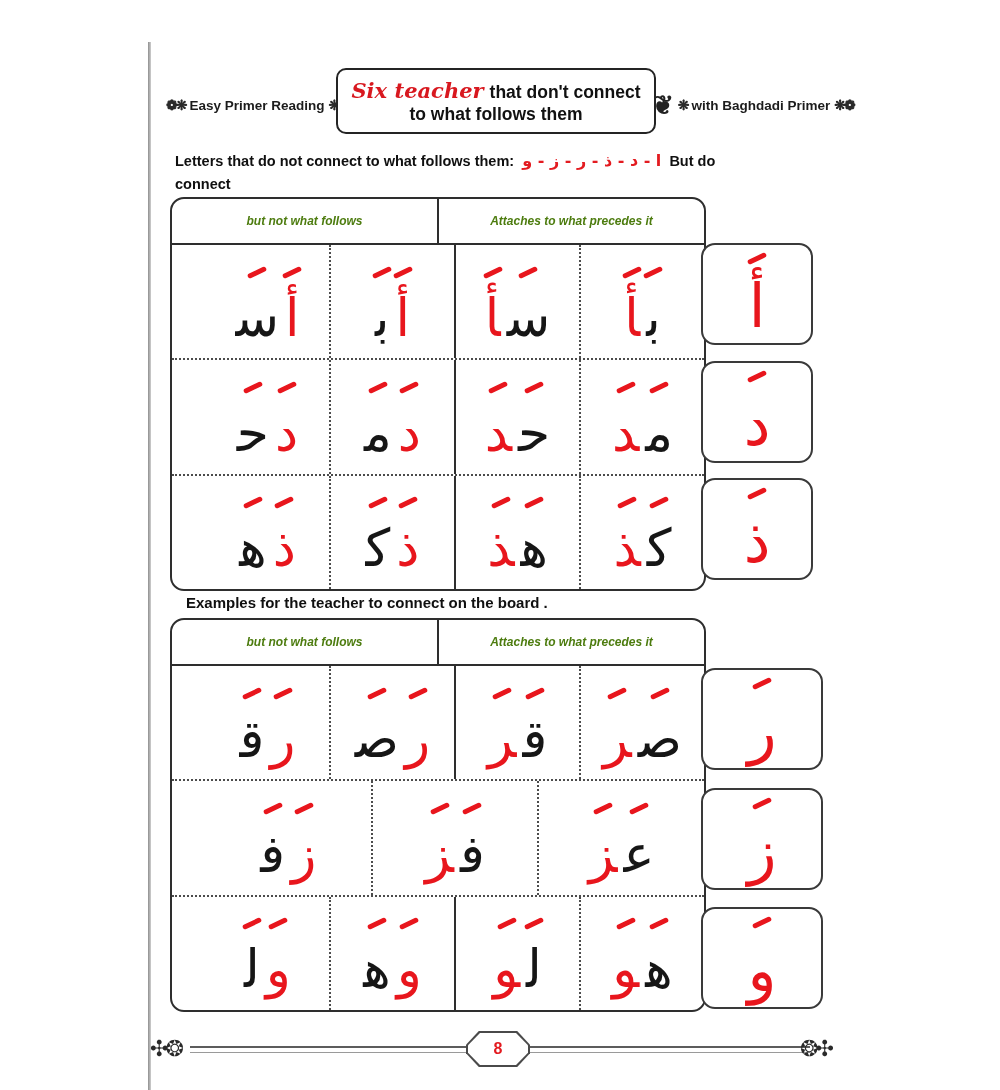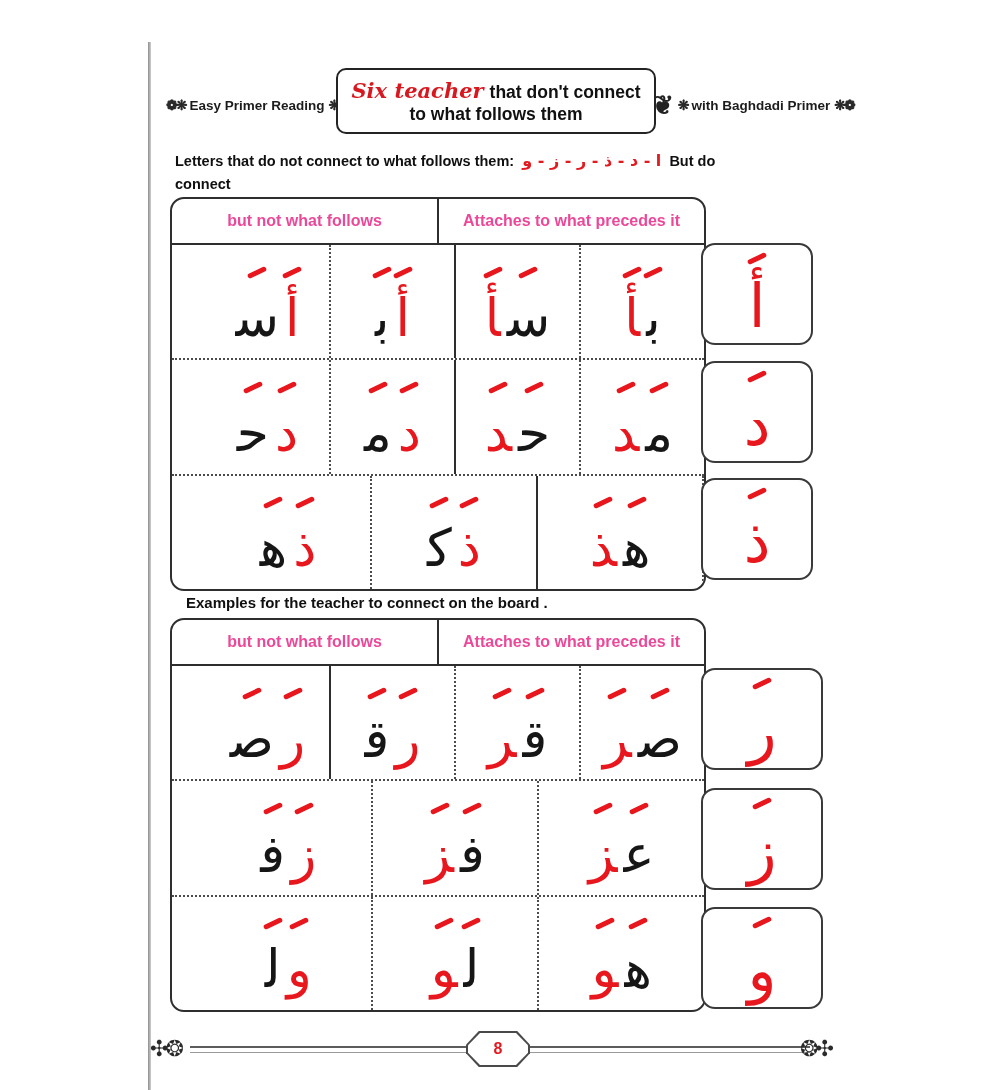--- a/index.html
+++ b/index.html
@@ -28,22 +28,22 @@
          color:#101010;line-height:23px;}
   .ar-red{color:#e31b20;font-family:"DejaVu Sans",sans-serif;font-size:16px;font-weight:bold;
           padding:0 4px;}
 
   
   .tblock{position:absolute;left:170px;width:536px;height:394px;z-index:1;}
   .t0{top:197px;} .t1{top:618px;}
   .tbl{width:100%;height:100%;border:2.5px solid #2e2e2e;border-radius:14px;overflow:hidden;
        display:flex;flex-direction:column;background:#fff;box-sizing:border-box;}
   .tb-head{display:flex;height:44px;border-bottom:2.5px solid #2e2e2e;flex:none;}
-  .th{flex:1;display:flex;align-items:center;justify-content:center;font-size:16px;
-      font-weight:bold;color:#ec4899;}
+  .th{flex:1;display:flex;align-items:center;justify-content:center;font-size:12px;
+      font-weight:bold;color:#4d7c0f;font-style:italic;}
   .th + .th{border-left:2.5px solid #2e2e2e;text-align:center;}
   .tb-body{flex:1;display:flex;flex-direction:column;}
   .tb-row{flex:1;display:flex;padding-left:34px;}
   .tb-row + .tb-row{border-top:2px dotted #4c4c4c;}
   .tb-cell{flex:1;display:flex;align-items:center;justify-content:center;overflow:hidden;}
   .tb-cell.c0,.tb-cell.c2{border-right:2px dotted #4c4c4c;}
   .tb-cell.c1{border-right:2.5px solid #2e2e2e;}
 
   .word{direction:rtl;text-align:center;font-family:"DejaVu Sans",sans-serif;
         font-size:52px;line-height:1;white-space:nowrap;}
@@ -152,20 +152,23 @@
           <div class="tb-row">
             <div class="tb-cell c0">
               <div class="word" dir="rtl" title="ذَهَ"><div class="lt" style="display: inline-block;"><div class="fm"></div><div class="gl" style="display: inline; color: rgb(232, 22, 29);">ذ</div></div><div class="lt" style="display: inline-block;"><div class="fm"></div><div class="gl" style="display: inline; color: rgb(22, 22, 22);">ه‍</div></div></div>
             </div>
             <div class="tb-cell c1">
               <div class="word" dir="rtl" title="ذَكَ"><div class="lt" style="display: inline-block;"><div class="fm"></div><div class="gl" style="display: inline; color: rgb(232, 22, 29);">ذ</div></div><div class="lt" style="display: inline-block;"><div class="fm"></div><div class="gl" style="display: inline; color: rgb(22, 22, 22);">ك‍</div></div></div>
             </div>
             <div class="tb-cell c2">
               <div class="word" dir="rtl" title="هَذَ"><div class="lt" style="display: inline-block;"><div class="fm"></div><div class="gl" style="display: inline; color: rgb(22, 22, 22);">ه‍</div></div><div class="lt" style="display: inline-block;"><div class="fm"></div><div class="gl" style="display: inline; color: rgb(232, 22, 29);">‍ذ</div></div></div>
             </div>
+            <div class="tb-cell c3">
+              <div class="word" dir="rtl" title="كَذَ"><div class="lt" style="display: inline-block;"><div class="fm"></div><div class="gl" style="display: inline; color: rgb(22, 22, 22);">ك‍</div></div><div class="lt" style="display: inline-block;"><div class="fm"></div><div class="gl" style="display: inline; color: rgb(232, 22, 29);">‍ذ</div></div></div>
+            </div>
           </div>
         </div>
     </div>
   </section>
   <div class="tabs s0">
       <div class="tab">
         <div class="word" dir="rtl" title="أَ"><div class="lt" style="display: inline-block;"><div class="fm"></div><div class="gl" style="display: inline; color: rgb(232, 22, 29);">أ</div></div></div>
       </div>
       <div class="tab">
         <div class="word" dir="rtl" title="دَ"><div class="lt" style="display: inline-block;"><div class="fm"></div><div class="gl" style="display: inline; color: rgb(232, 22, 29);">د</div></div></div>
@@ -178,26 +181,26 @@
   <div class="note">Examples for the teacher to connect on the board .</div>
 
   <section class="tblock t1">
     <div class="tbl">
       <div class="tb-head">
         <div class="th">but not what follows</div>
         <div class="th">Attaches to what precedes it</div>
       </div>
       <div class="tb-body">
           <div class="tb-row">
+            <div class="tb-cell c0">
+              <div class="word" dir="rtl" title="رَقَ"><div class="lt" style="display: inline-block;"><div class="fm"></div><div class="gl" style="display: inline; color: rgb(232, 22, 29);">ر</div></div><div class="lt" style="display: inline-block;"><div class="fm"></div><div class="gl" style="display: inline; color: rgb(22, 22, 22);">ق‍</div></div></div>
+            </div>
             <div class="tb-cell c1">
               <div class="word" dir="rtl" title="رَصَ"><div class="lt" style="display: inline-block;"><div class="fm"></div><div class="gl" style="display: inline; color: rgb(232, 22, 29);">ر</div></div><div class="lt" style="display: inline-block;"><div class="fm"></div><div class="gl" style="display: inline; color: rgb(22, 22, 22);">ص‍</div></div></div>
             </div>
-            <div class="tb-cell c0">
-              <div class="word" dir="rtl" title="رَقَ"><div class="lt" style="display: inline-block;"><div class="fm"></div><div class="gl" style="display: inline; color: rgb(232, 22, 29);">ر</div></div><div class="lt" style="display: inline-block;"><div class="fm"></div><div class="gl" style="display: inline; color: rgb(22, 22, 22);">ق‍</div></div></div>
-            </div>
             <div class="tb-cell c2">
               <div class="word" dir="rtl" title="قَرَ"><div class="lt" style="display: inline-block;"><div class="fm"></div><div class="gl" style="display: inline; color: rgb(22, 22, 22);">ق‍</div></div><div class="lt" style="display: inline-block;"><div class="fm"></div><div class="gl" style="display: inline; color: rgb(232, 22, 29);">‍ر</div></div></div>
             </div>
             <div class="tb-cell c3">
               <div class="word" dir="rtl" title="صَرَ"><div class="lt" style="display: inline-block;"><div class="fm"></div><div class="gl" style="display: inline; color: rgb(22, 22, 22);">ص‍</div></div><div class="lt" style="display: inline-block;"><div class="fm"></div><div class="gl" style="display: inline; color: rgb(232, 22, 29);">‍ر</div></div></div>
             </div>
           </div>
           <div class="tb-row">
             <div class="tb-cell c0">
               <div class="word" dir="rtl" title="زَفَ"><div class="lt" style="display: inline-block;"><div class="fm"></div><div class="gl" style="display: inline; color: rgb(232, 22, 29);">ز</div></div><div class="lt" style="display: inline-block;"><div class="fm"></div><div class="gl" style="display: inline; color: rgb(22, 22, 22);">ف‍</div></div></div>
@@ -205,20 +208,23 @@
             <div class="tb-cell c2">
               <div class="word" dir="rtl" title="فَزَ"><div class="lt" style="display: inline-block;"><div class="fm"></div><div class="gl" style="display: inline; color: rgb(22, 22, 22);">ف‍</div></div><div class="lt" style="display: inline-block;"><div class="fm"></div><div class="gl" style="display: inline; color: rgb(232, 22, 29);">‍ز</div></div></div>
             </div>
             <div class="tb-cell c3">
               <div class="word" dir="rtl" title="عَزَ"><div class="lt" style="display: inline-block;"><div class="fm"></div><div class="gl" style="display: inline; color: rgb(22, 22, 22);">ع‍</div></div><div class="lt" style="display: inline-block;"><div class="fm"></div><div class="gl" style="display: inline; color: rgb(232, 22, 29);">‍ز</div></div></div>
             </div>
           </div>
           <div class="tb-row">
             <div class="tb-cell c0">
               <div class="word" dir="rtl" title="وَلَ"><div class="lt" style="display: inline-block;"><div class="fm"></div><div class="gl" style="display: inline; color: rgb(232, 22, 29);">و</div></div><div class="lt" style="display: inline-block;"><div class="fm"></div><div class="gl" style="display: inline; color: rgb(22, 22, 22);">ل‍</div></div></div>
+            </div>
+            <div class="tb-cell c1">
+              <div class="word" dir="rtl" title="وَهَ"><div class="lt" style="display: inline-block;"><div class="fm"></div><div class="gl" style="display: inline; color: rgb(232, 22, 29);">و</div></div><div class="lt" style="display: inline-block;"><div class="fm"></div><div class="gl" style="display: inline; color: rgb(22, 22, 22);">ه‍</div></div></div>
             </div>
             <div class="tb-cell c2">
               <div class="word" dir="rtl" title="لَوَ"><div class="lt" style="display: inline-block;"><div class="fm"></div><div class="gl" style="display: inline; color: rgb(22, 22, 22);">ل‍</div></div><div class="lt" style="display: inline-block;"><div class="fm"></div><div class="gl" style="display: inline; color: rgb(232, 22, 29);">‍و</div></div></div>
             </div>
             <div class="tb-cell c3">
               <div class="word" dir="rtl" title="هَوَ"><div class="lt" style="display: inline-block;"><div class="fm"></div><div class="gl" style="display: inline; color: rgb(22, 22, 22);">ه‍</div></div><div class="lt" style="display: inline-block;"><div class="fm"></div><div class="gl" style="display: inline; color: rgb(232, 22, 29);">‍و</div></div></div>
             </div>
           </div>
         </div>
     </div>

